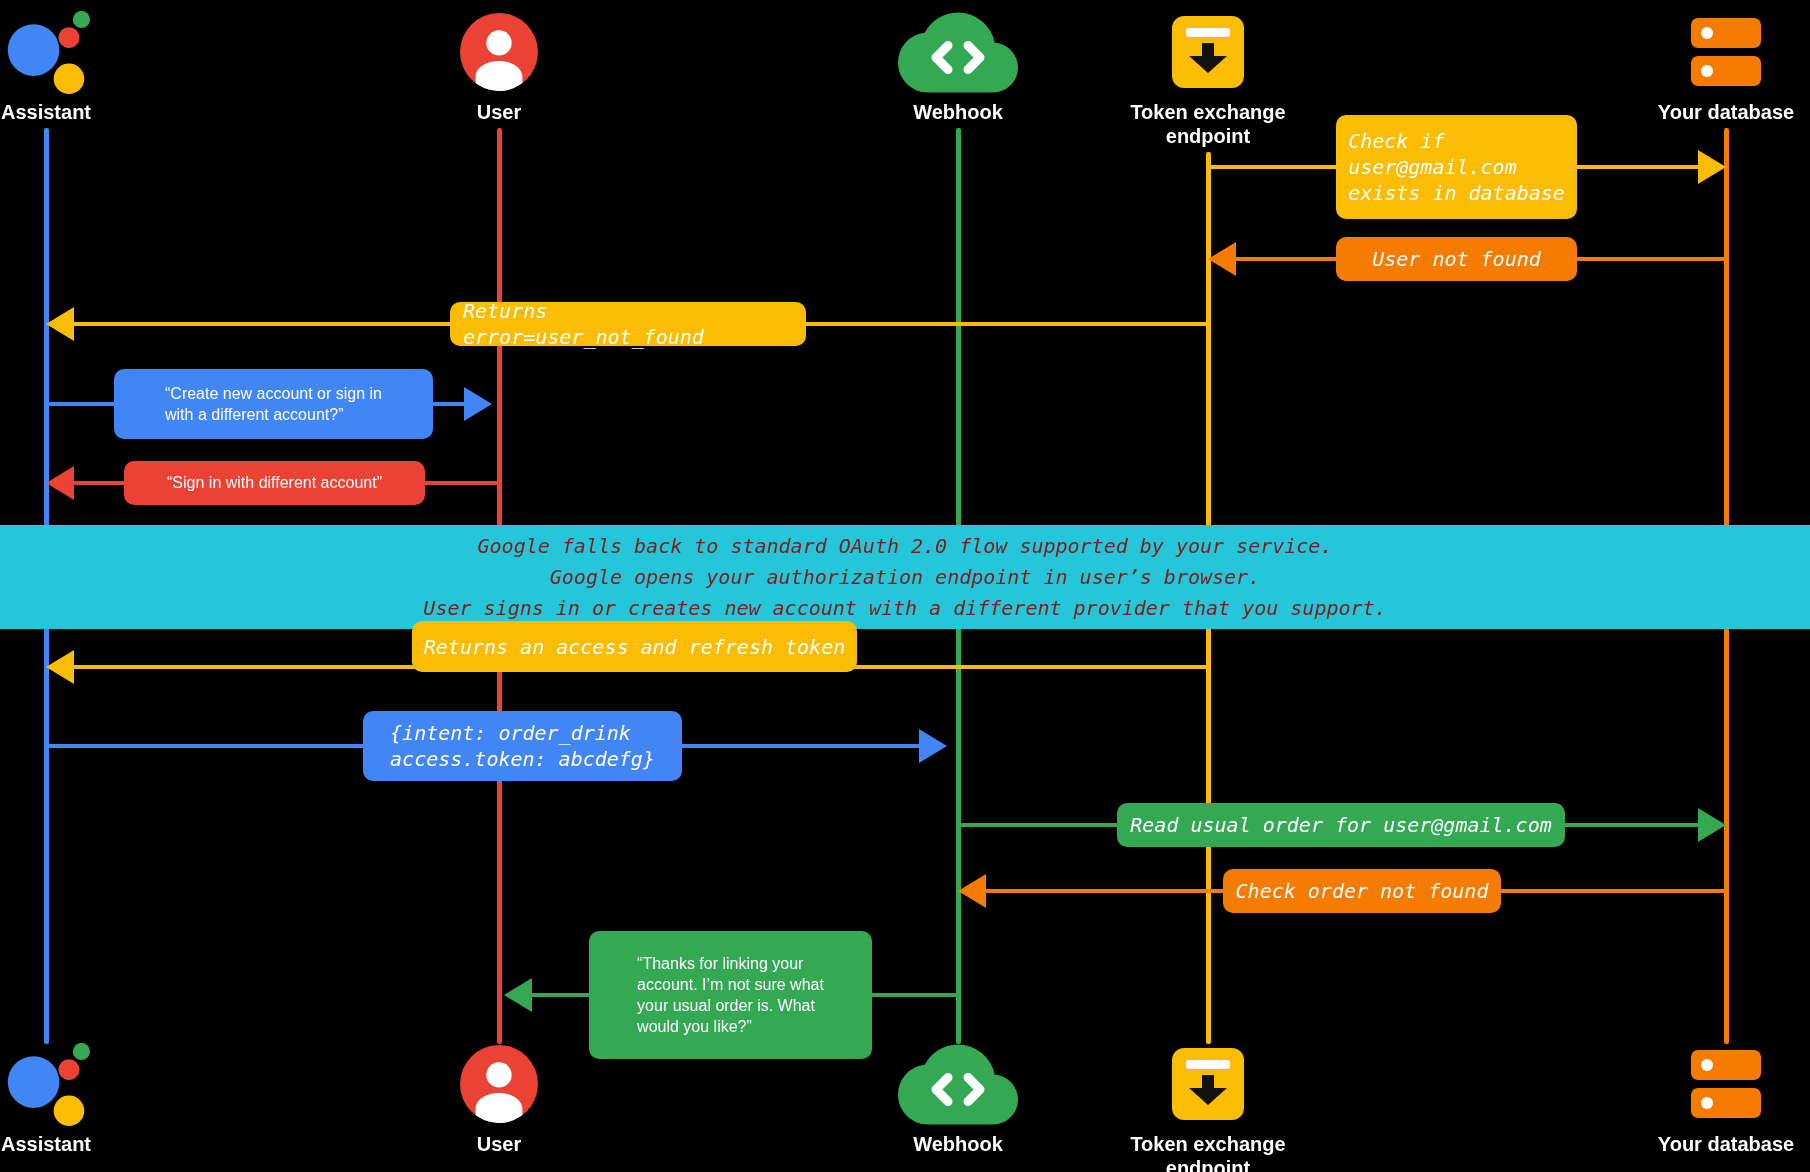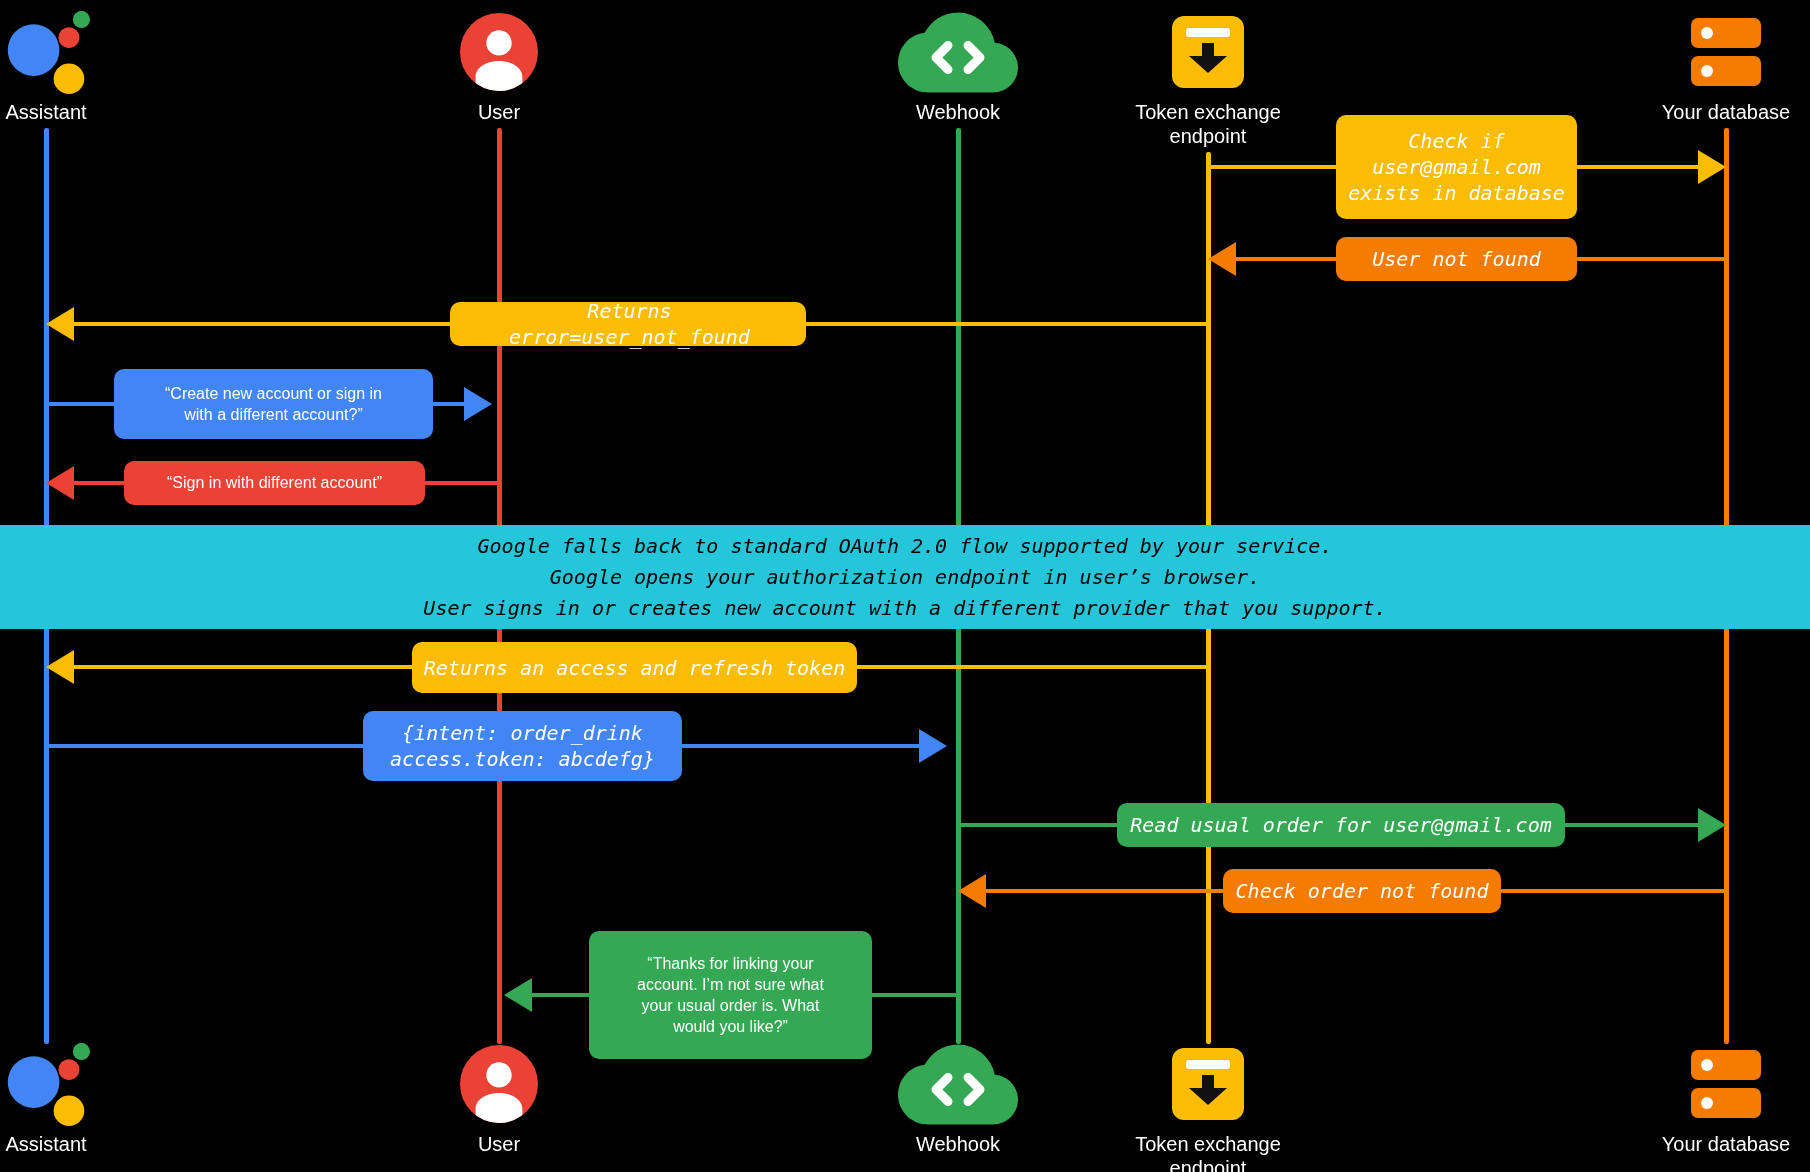--- a/index.html
+++ b/index.html
@@ -5,36 +5,36 @@
   *{box-sizing:border-box;margin:0;padding:0;}
   html,body{background:#000;}
   .canvas{position:relative;width:1810px;height:1172px;background:#000;overflow:hidden;
           font-family:"Liberation Sans",sans-serif;}
 
   .lifeline{position:absolute;width:5px;border-radius:2px;z-index:1;}
 
   .actor{position:absolute;width:240px;display:flex;flex-direction:column;align-items:center;z-index:4;}
   .icon-box{height:88px;display:flex;align-items:center;justify-content:center;}
   .actor-label{margin-top:4px;font-size:20px;line-height:1.2;color:#fff;text-align:center;
-               white-space:pre-line;font-weight:400;}
+               white-space:pre-line;font-weight:700;}
 
   .arrow{position:absolute;height:4px;background:var(--c);z-index:2;}
   .arrow.right::after{content:"";position:absolute;right:-28px;top:50%;transform:translateY(-50%);
       width:0;height:0;border-top:17px solid transparent;border-bottom:17px solid transparent;
       border-left:28px solid var(--c);}
   .arrow.left::before{content:"";position:absolute;left:-28px;top:50%;transform:translateY(-50%);
       width:0;height:0;border-top:17px solid transparent;border-bottom:17px solid transparent;
       border-right:28px solid var(--c);}
 
   .msg{position:absolute;z-index:3;border-radius:10px;color:#fff;display:flex;align-items:center;
-       justify-content:center;text-align:center;white-space:pre-line;padding:6px 10px;}
+       justify-content:center;white-space:pre-line;padding:6px 10px;}
   .msg.mono{font-family:"DejaVu Sans Mono",monospace;font-style:italic;font-size:20px;line-height:1.3;}
   .msg.sans{font-size:16px;line-height:1.32;}
 
-  .banner{position:absolute;left:0;width:1810px;z-index:3;background:#26C6DA;color:#000000;
+  .banner{position:absolute;left:0;width:1810px;z-index:3;background:#26C6DA;color:#7f1d1d;
           display:flex;align-items:center;justify-content:center;text-align:center;white-space:pre-line;
           font-family:"DejaVu Sans Mono",monospace;font-style:italic;font-size:20px;line-height:1.55;}
 
   .token-icon{width:72px;height:72px;background:#FBBC04;border-radius:12px;position:relative;}
   .token-slot{position:absolute;left:14px;right:14px;top:12px;height:9px;background:#fff;border-radius:3px;}
   .token-stem{position:absolute;left:30px;top:27px;width:12px;height:13px;background:#111;}
   .token-head{position:absolute;left:17px;top:40px;width:0;height:0;
               border-left:19px solid transparent;border-right:19px solid transparent;border-top:17px solid #111;}
 
   .db-icon{display:flex;flex-direction:column;gap:8px;}
@@ -136,21 +136,21 @@
   <div class="msg mono" style="left:1336px;top:237px;width:241px;height:44px;background:#F57C00;">User not found</div>
   <div class="msg mono" style="left:450px;top:302px;width:356px;height:44px;background:#FBBC04;padding-left:13px;">Returns error=user_not_found</div>
   <div class="msg sans" style="left:114px;top:369px;width:319px;height:70px;background:#4285F4;">“Create new account or sign in
 with a different account?”</div>
   <div class="msg sans" style="left:124px;top:461px;width:301px;height:44px;background:#EA4335;">“Sign in with different account”</div>
 
   <div class="banner" style="top:525px;height:104px;">Google falls back to standard OAuth 2.0 flow supported by your service.
 Google opens your authorization endpoint in user’s browser.
 User signs in or creates new account with a different provider that you support.</div>
 
-  <div class="msg mono" style="left:412px;top:642px;width:445px;height:51px;background:#FBBC04;">Returns an access and refresh token</div>
+  <div class="msg mono" style="left:412px;top:621px;width:445px;height:51px;background:#FBBC04;">Returns an access and refresh token</div>
   <div class="msg mono" style="left:345px;top:711px;width:319px;height:70px;background:#4285F4;margin-left:18px;">{intent: order_drink
 access.token: abcdefg}</div>
   <div class="msg mono" style="left:1117px;top:803px;width:448px;height:44px;background:#34A853;">Read usual order for user@gmail.com</div>
   <div class="msg mono" style="left:1223px;top:869px;width:278px;height:44px;background:#F57C00;">Check order not found</div>
   <div class="msg sans" style="left:589px;top:931px;width:283px;height:128px;background:#34A853;">“Thanks for linking your
 account. I’m not sure what
 your usual order is. What
 would you like?”</div>
 
   <div class="actor" style="left:-74px;top:1040px;">

